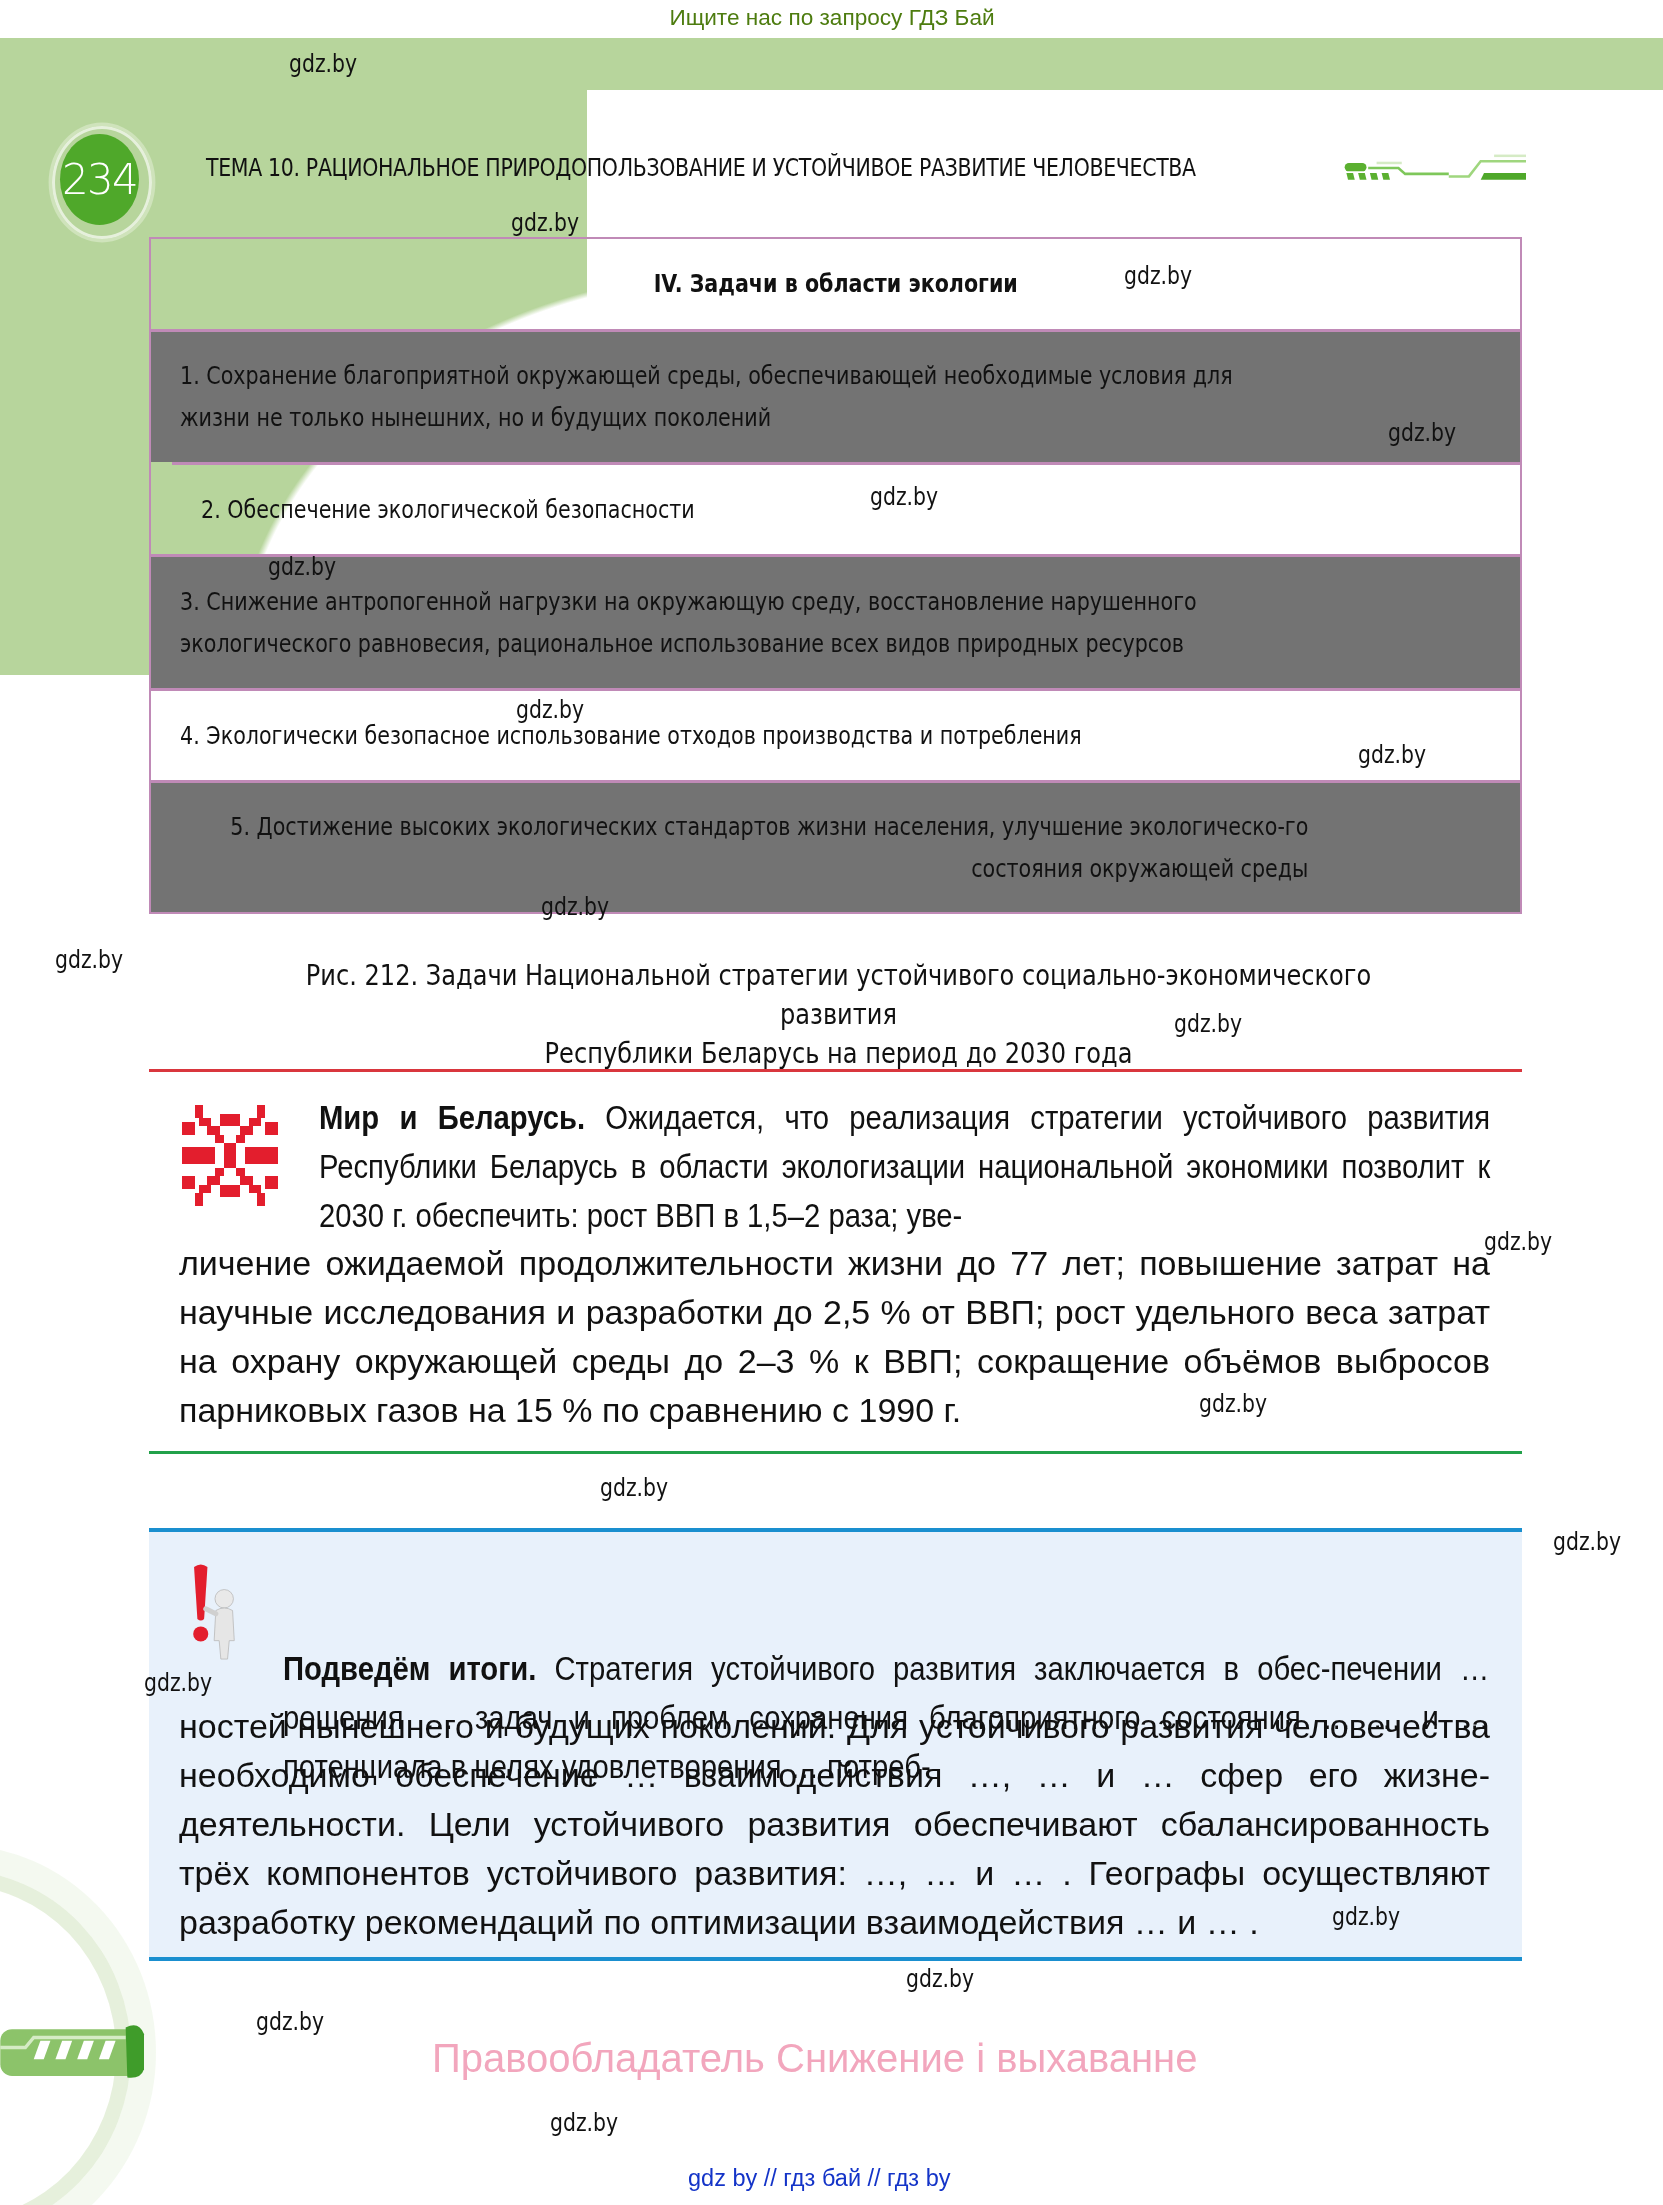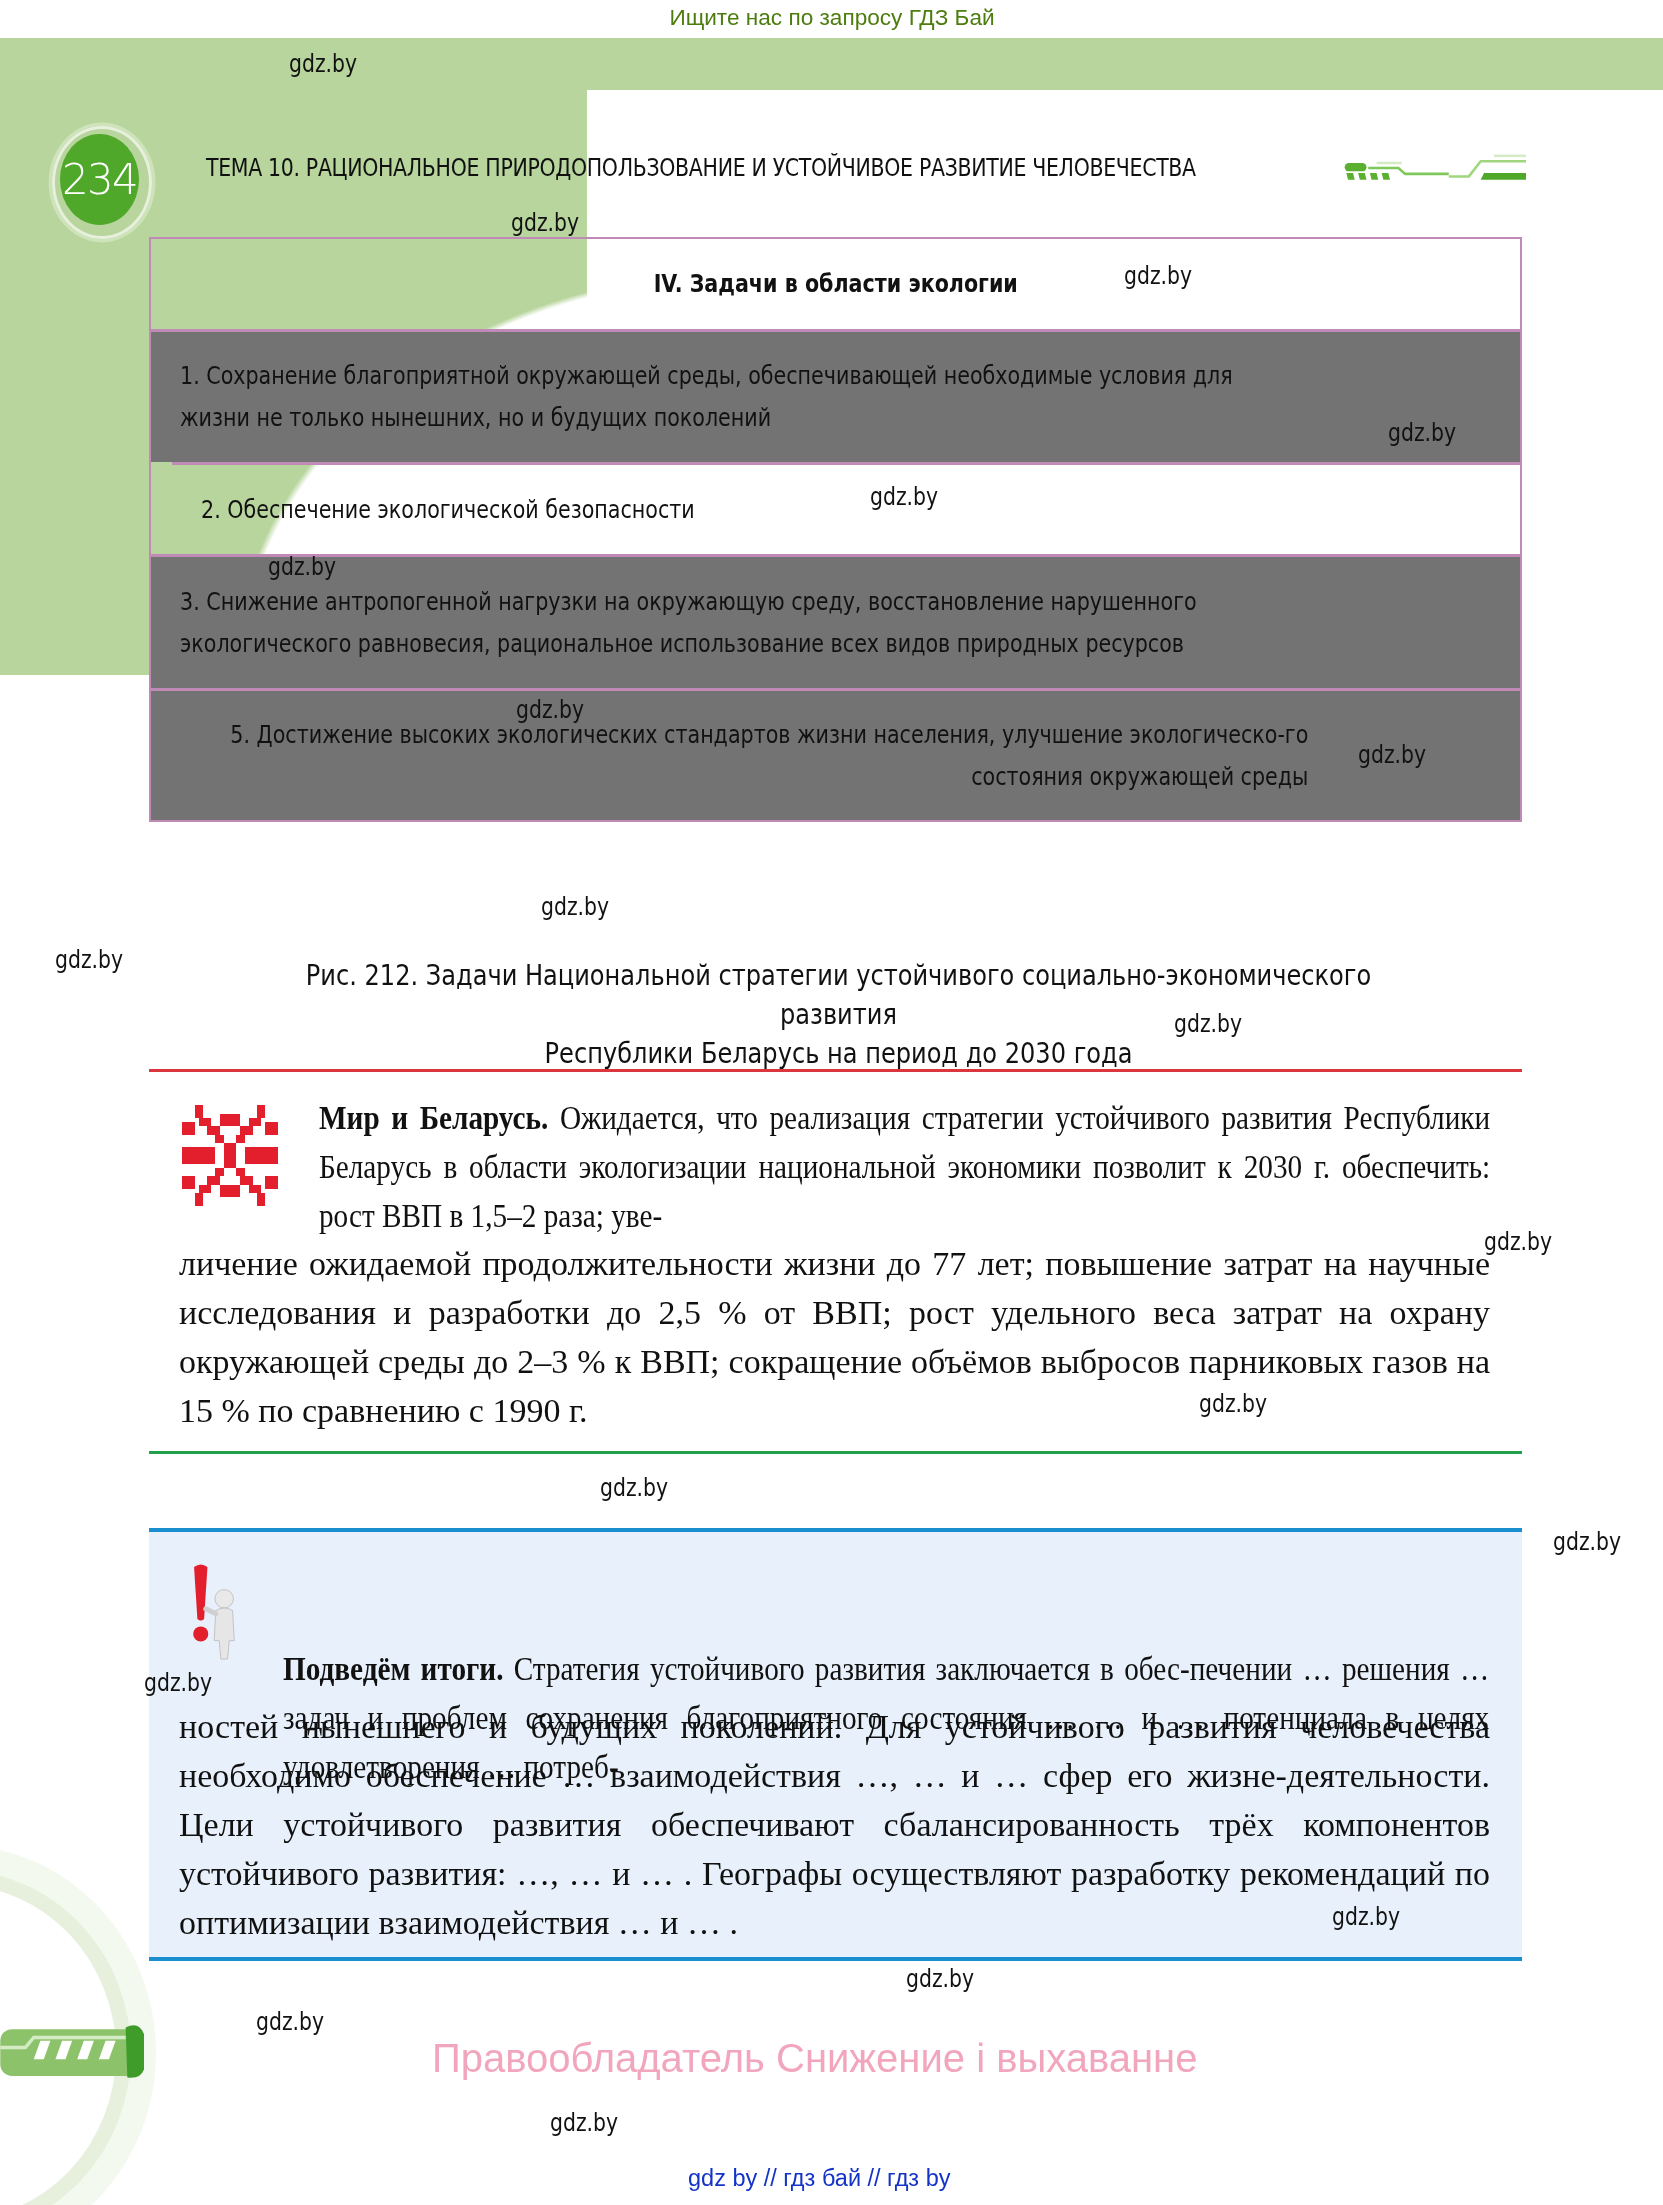--- a/index.html
+++ b/index.html
@@ -69,21 +69,21 @@
     font-size: 28px; line-height: 39px; font-family: "DejaVu Sans", sans-serif;
   }
   .caption .inner { display: inline-block; transform: scaleX(0.86); }
 
   
   .line-red { position: absolute; left: 149px; top: 1069px; width: 1373px; height: 3.4px; background: #d9363e; }
   .line-green { position: absolute; left: 149px; top: 1451px; width: 1373px; height: 3.4px; background: #22a14a; }
   .ornament { position: absolute; left: 182px; top: 1105px; width: 96px; height: 101px; }
   .para {
     position: absolute; font-size: 34px; line-height: 49px; text-align: justify;
-    font-family: Liberation Serif, serif; color: #111;
+    font-family: Liberation Sans, sans-serif; color: #111;
   }
   .para .sq { display: block; transform: scaleX(0.86); transform-origin: left top; width: 116.3%; }
   .para b { font-weight: bold; }
 
   
   .summary-box {
     position: absolute; left: 149px; top: 1528px; width: 1373px; height: 433px;
     background: #e8f1fb; border-top: 4.2px solid #1a8fcf; border-bottom: 4.2px solid #1a8fcf;
     box-sizing: border-box;
   }
@@ -140,20 +140,23 @@
     <span class="txt">IV. Задачи в области экологии</span>
   </div>
   <div class="goals-row alt" style="height:133px;">
     <span class="txt">1. Сохранение благоприятной окружающей среды, обеспечивающей необходимые условия для жизни не только нынешних, но и будущих поколений</span>
   </div>
   <div class="goals-row" style="height:92px;margin-left:21px;">
     <span class="txt">2. Обеспечение экологической безопасности</span>
   </div>
   <div class="goals-row alt" style="height:134px;">
     <span class="txt">3. Снижение антропогенной нагрузки на окружающую среду, восстановление нарушенного экологического равновесия, рациональное использование всех видов природных ресурсов</span>
+  </div>
+  <div class="goals-row" style="height:92px;">
+    <span class="txt">4. Экологически безопасное использование отходов производства и потребления</span>
   </div>
   <div class="goals-row alt" style="height:132px;text-align:right;">
     <span class="txt">5. Достижение высоких экологических стандартов жизни населения, улучшение экологическо-го состояния окружающей среды</span>
   </div>
 </div>
 
 <div class="watermark" style="left:1124px;top:262px;">gdz.by</div>
 <div class="watermark" style="left:1388px;top:419px;">gdz.by</div>
 <div class="watermark" style="left:870px;top:483px;">gdz.by</div>
 <div class="watermark" style="left:268px;top:553px;">gdz.by</div>

